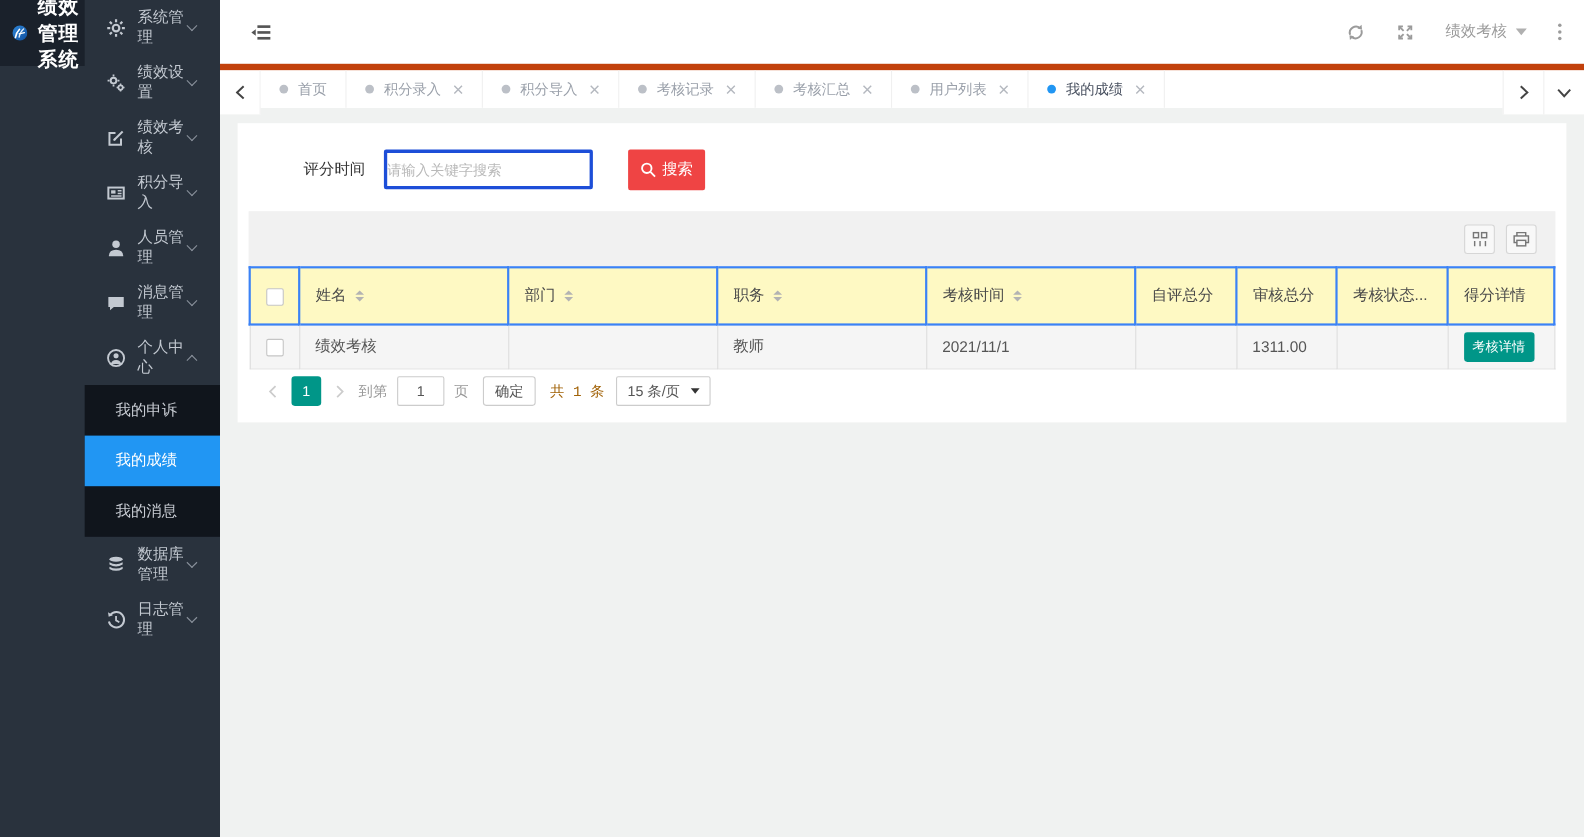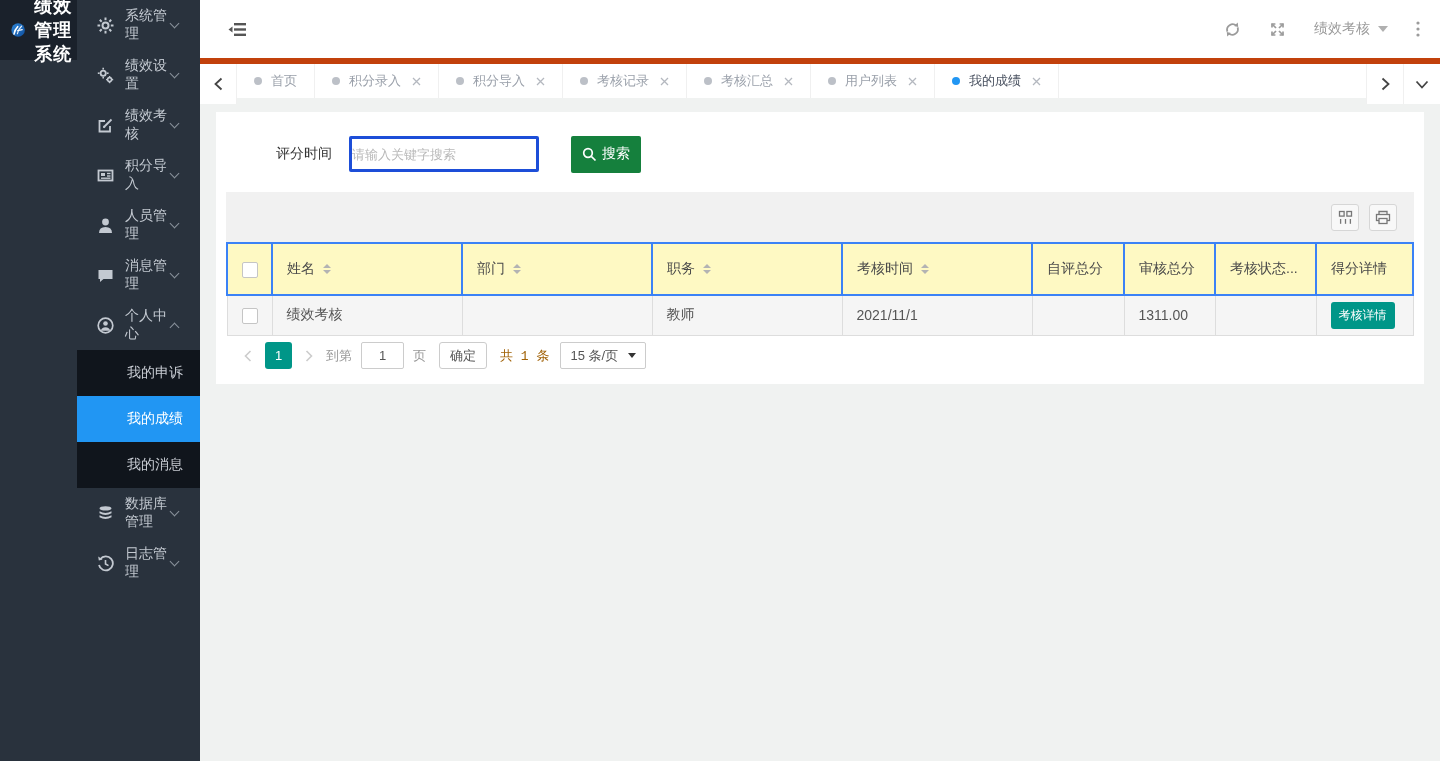--- a/index.html
+++ b/index.html
@@ -11,21 +11,21 @@
   .sidebar { width:200px; height:761px; background:#29323d; flex:0 0 200px; display:flex; }
   .logo-band { height:60px; background:#1a212b; display:flex; align-items:center; padding-left:11px; gap:9px; flex:0 0 60px; }
   .logo-title { color:#fff; font-size:18px; font-weight:bold; letter-spacing:1px; }
   .menu { flex:1; }
   .menu-item { height:50px; display:flex; align-items:center; padding:0 22px 0 20px; color:#c3c9d1; font-size:14px; cursor:pointer; }
   .menu-item .mi-icon { width:17px; height:17px; margin-right:11px; flex:0 0 17px; }
   .menu-item .mi-label { flex:1; }
   .chev { width:7px; height:7px; border-right:1.5px solid #8a929c; border-bottom:1.5px solid #8a929c; transform:rotate(45deg); margin-top:-4px; }
   .chev.up { transform:rotate(-135deg); margin-top:4px; }
   .submenu { background:#10151c; }
-  .submenu-item { height:46px; display:flex; align-items:center; padding-left:50px; color:#c8ccd3; font-size:14px; cursor:pointer; }
+  .submenu-item { height:46px; display:flex; align-items:center; padding-left:28px; color:#c8ccd3; font-size:14px; cursor:pointer; }
   .submenu-item.active { background:#2196f3; color:#fff; }
 
   
   .main { flex:1; display:flex; flex-direction:column; min-width:0; }
 
   .topbar { height:58px; background:#fff; display:flex; align-items:center; justify-content:space-between; padding:0 20px 0 28px; flex:0 0 58px; }
   .topbar-right { display:flex; align-items:center; gap:28px; }
   .icon-btn { background:none; border:none; cursor:pointer; display:flex; align-items:center; }
   .user-menu { display:flex; align-items:center; gap:8px; color:#9b9b9b; font-size:14px; cursor:pointer; }
   .caret-down { width:0; height:0; border-left:5px solid transparent; border-right:5px solid transparent; border-top:6px solid #b0b0b0; }
@@ -42,21 +42,21 @@
   .tab .close-x { display:flex; align-items:center; margin-left:2px; }
 
   
   .content { flex:1; padding:14px 16px; }
   .card { background:#fff; padding:24px 10px 8px 10px; }
 
   .search-row { display:flex; align-items:center; height:36px; margin-left:50px; }
   .search-label { font-size:14px; color:#333; margin-right:17px; }
   .search-input { width:190px; height:36px; border:3px solid #1d4ed8; border-radius:2px; padding:0 0; font-size:13px; color:#333; outline:none; font-family:"Liberation Sans","DejaVu Sans",sans-serif; }
   .search-input::placeholder { color:#b9b9b9; }
-  .search-btn { margin-left:32px; width:70px; height:37px; background:#15803d; color:#fff; border:none; border-radius:2px; font-size:14px; display:flex; align-items:center; justify-content:center; gap:5px; cursor:pointer; font-family:"Liberation Sans","DejaVu Sans",sans-serif; }
+  .search-btn { margin-left:32px; width:70px; height:37px; background:#ef4444; color:#fff; border:none; border-radius:2px; font-size:14px; display:flex; align-items:center; justify-content:center; gap:5px; cursor:pointer; font-family:"Liberation Sans","DejaVu Sans",sans-serif; }
 
   .table-widget { margin-top:20px; }
   .table-toolbar { height:50px; background:#f1f1f1; display:flex; align-items:center; justify-content:flex-end; gap:10px; padding-right:17px; }
   .tool-btn { width:28px; height:27px; background:#f8f8f8; border:1px solid #d6d6d6; border-radius:3px; display:flex; align-items:center; justify-content:center; cursor:pointer; }
 
   table.grid { width:100%; border-collapse:collapse; table-layout:fixed; font-size:14px; }
   table.grid th { height:52px; background:#fef9c3; font-weight:normal; color:#4a4a4a; text-align:left; padding-left:14px; border:2px solid #3b82f6; }
   table.grid td { height:40px; background:#f5f5f5; color:#555; padding-left:14px; border:1px solid #ddd; }
   table.grid th.cb, table.grid td.cb { padding-left:0; text-align:center; }
   .th-inner { display:flex; align-items:center; gap:8px; }

